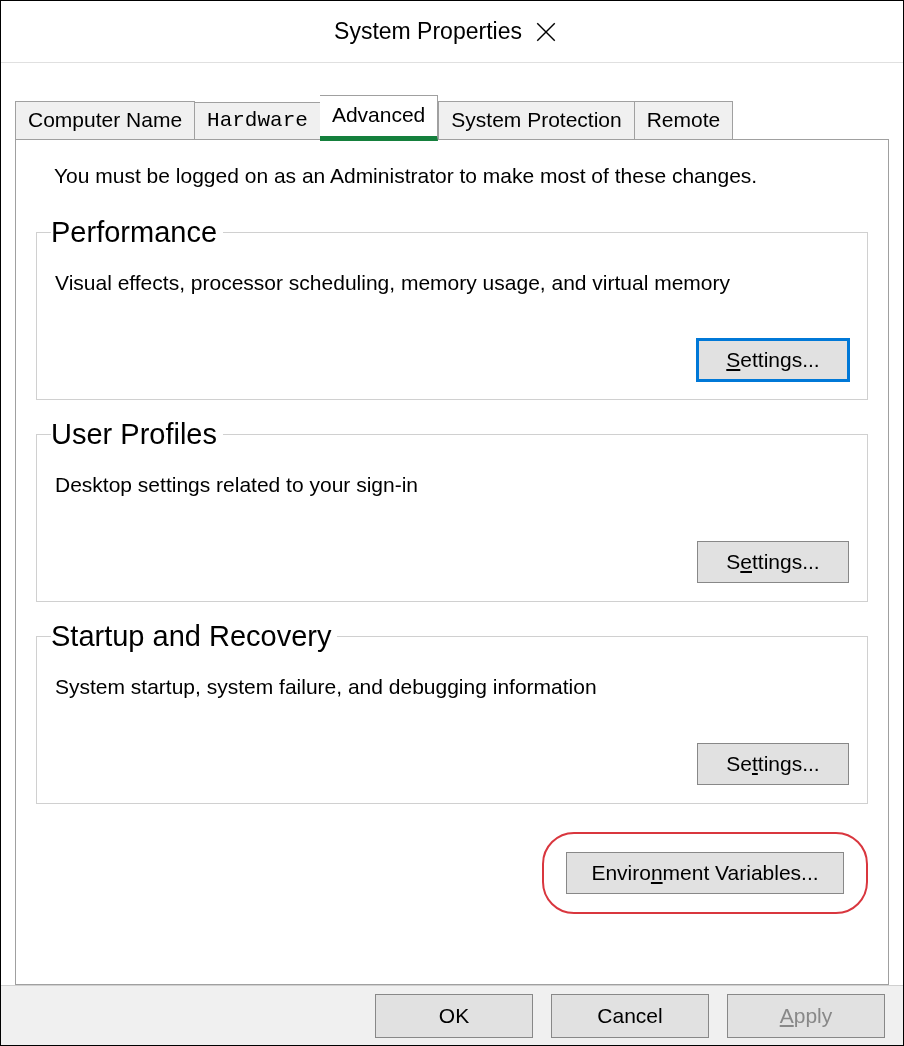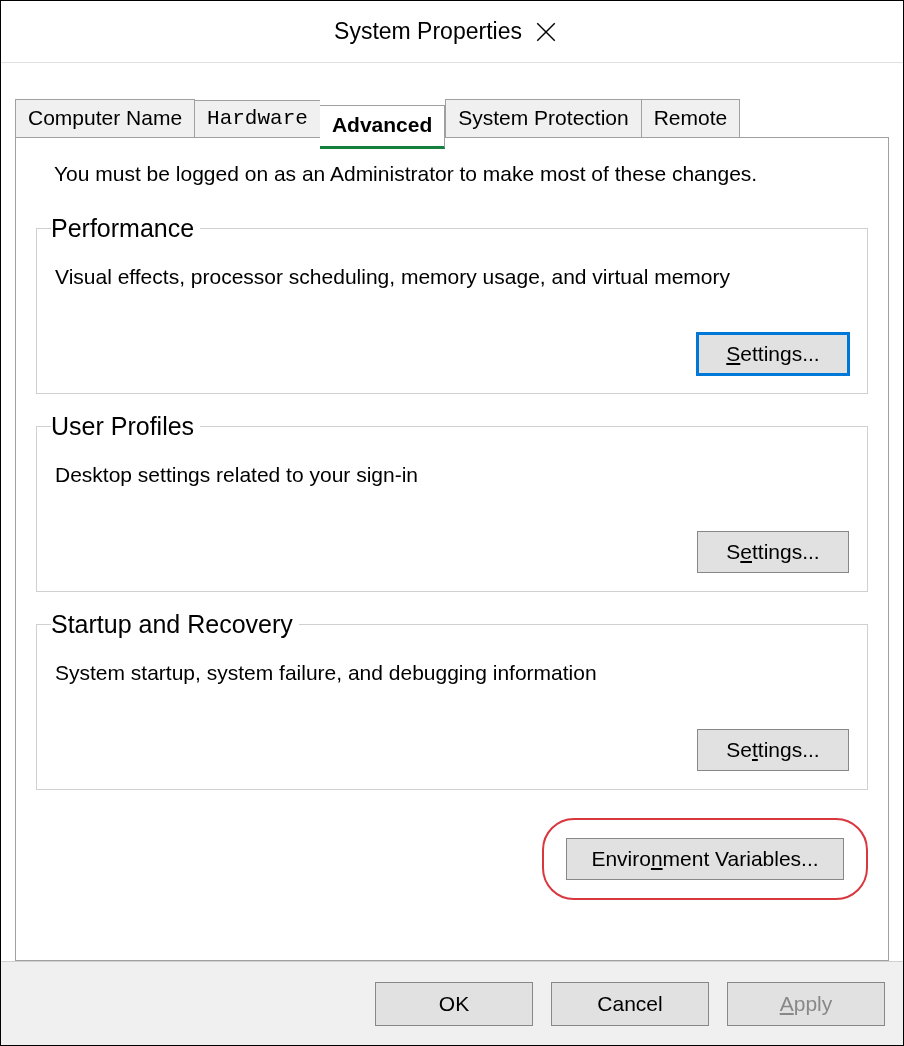--- a/index.html
+++ b/index.html
@@ -51,26 +51,25 @@
     border-bottom: none;
     background: #f0f0f0;
     font-size: 21px;
     cursor: pointer;
     position: relative;
     top: 1px;
     margin-top: 12px;
   }
   .tab.active {
     background: #fff;
-    border-bottom: 3px solid #15803d;
+    border-bottom: 5px solid #15803d;
     z-index: 2;
-    top: 12px;
+    top: 2px;
     padding-top: 7px;
     padding-bottom: 9px;
-    font-weight: bold;
   }
   .tab + .tab { border-left: none; }
   .tab.active + .tab { border-left: 1px solid #a0a0a0; }
   .tab-preactive { border-right: none; font-family: Liberation Mono, monospace; }
   .content {
     flex: 1;
     border: 1px solid #a0a0a0;
     margin: 0 14px 0 14px;
     padding: 24px 20px 10px 20px;
     background: #fff;
@@ -81,21 +80,21 @@
   .intro {
     font-size: 21px;
     margin: 0 0 28px 18px;
   }
   fieldset.groupbox {
     border: 1px solid #d0d0d0;
     margin: 0 0 18px 0;
     padding: 14px 18px 18px 18px;
   }
   fieldset.groupbox legend {
-    font-size: 25px;
+    font-size: 29px;
     padding: 0 6px 0 0;
     margin-left: -4px;
   }
   .group-desc {
     font-size: 21px;
     margin: 8px 0 0 0;
   }
   .btn-row {
     display: flex;
     justify-content: flex-end;
@@ -133,21 +132,21 @@
     margin-top: 10px;
     padding-right: 0;
   }
   .env-highlight {
     border: 2px solid #d9363e;
     border-radius: 32px;
     padding: 18px 22px;
     display: inline-flex;
   }
   .footer {
-    height: 84px;
+    height: 60px;
     border-top: 1px solid #d0d0d0;
     background: #f0f0f0;
     display: flex;
     align-items: center;
     justify-content: flex-end;
     padding: 0 18px;
     gap: 18px;
     margin-top: auto;
   }
   .footer .btn {

